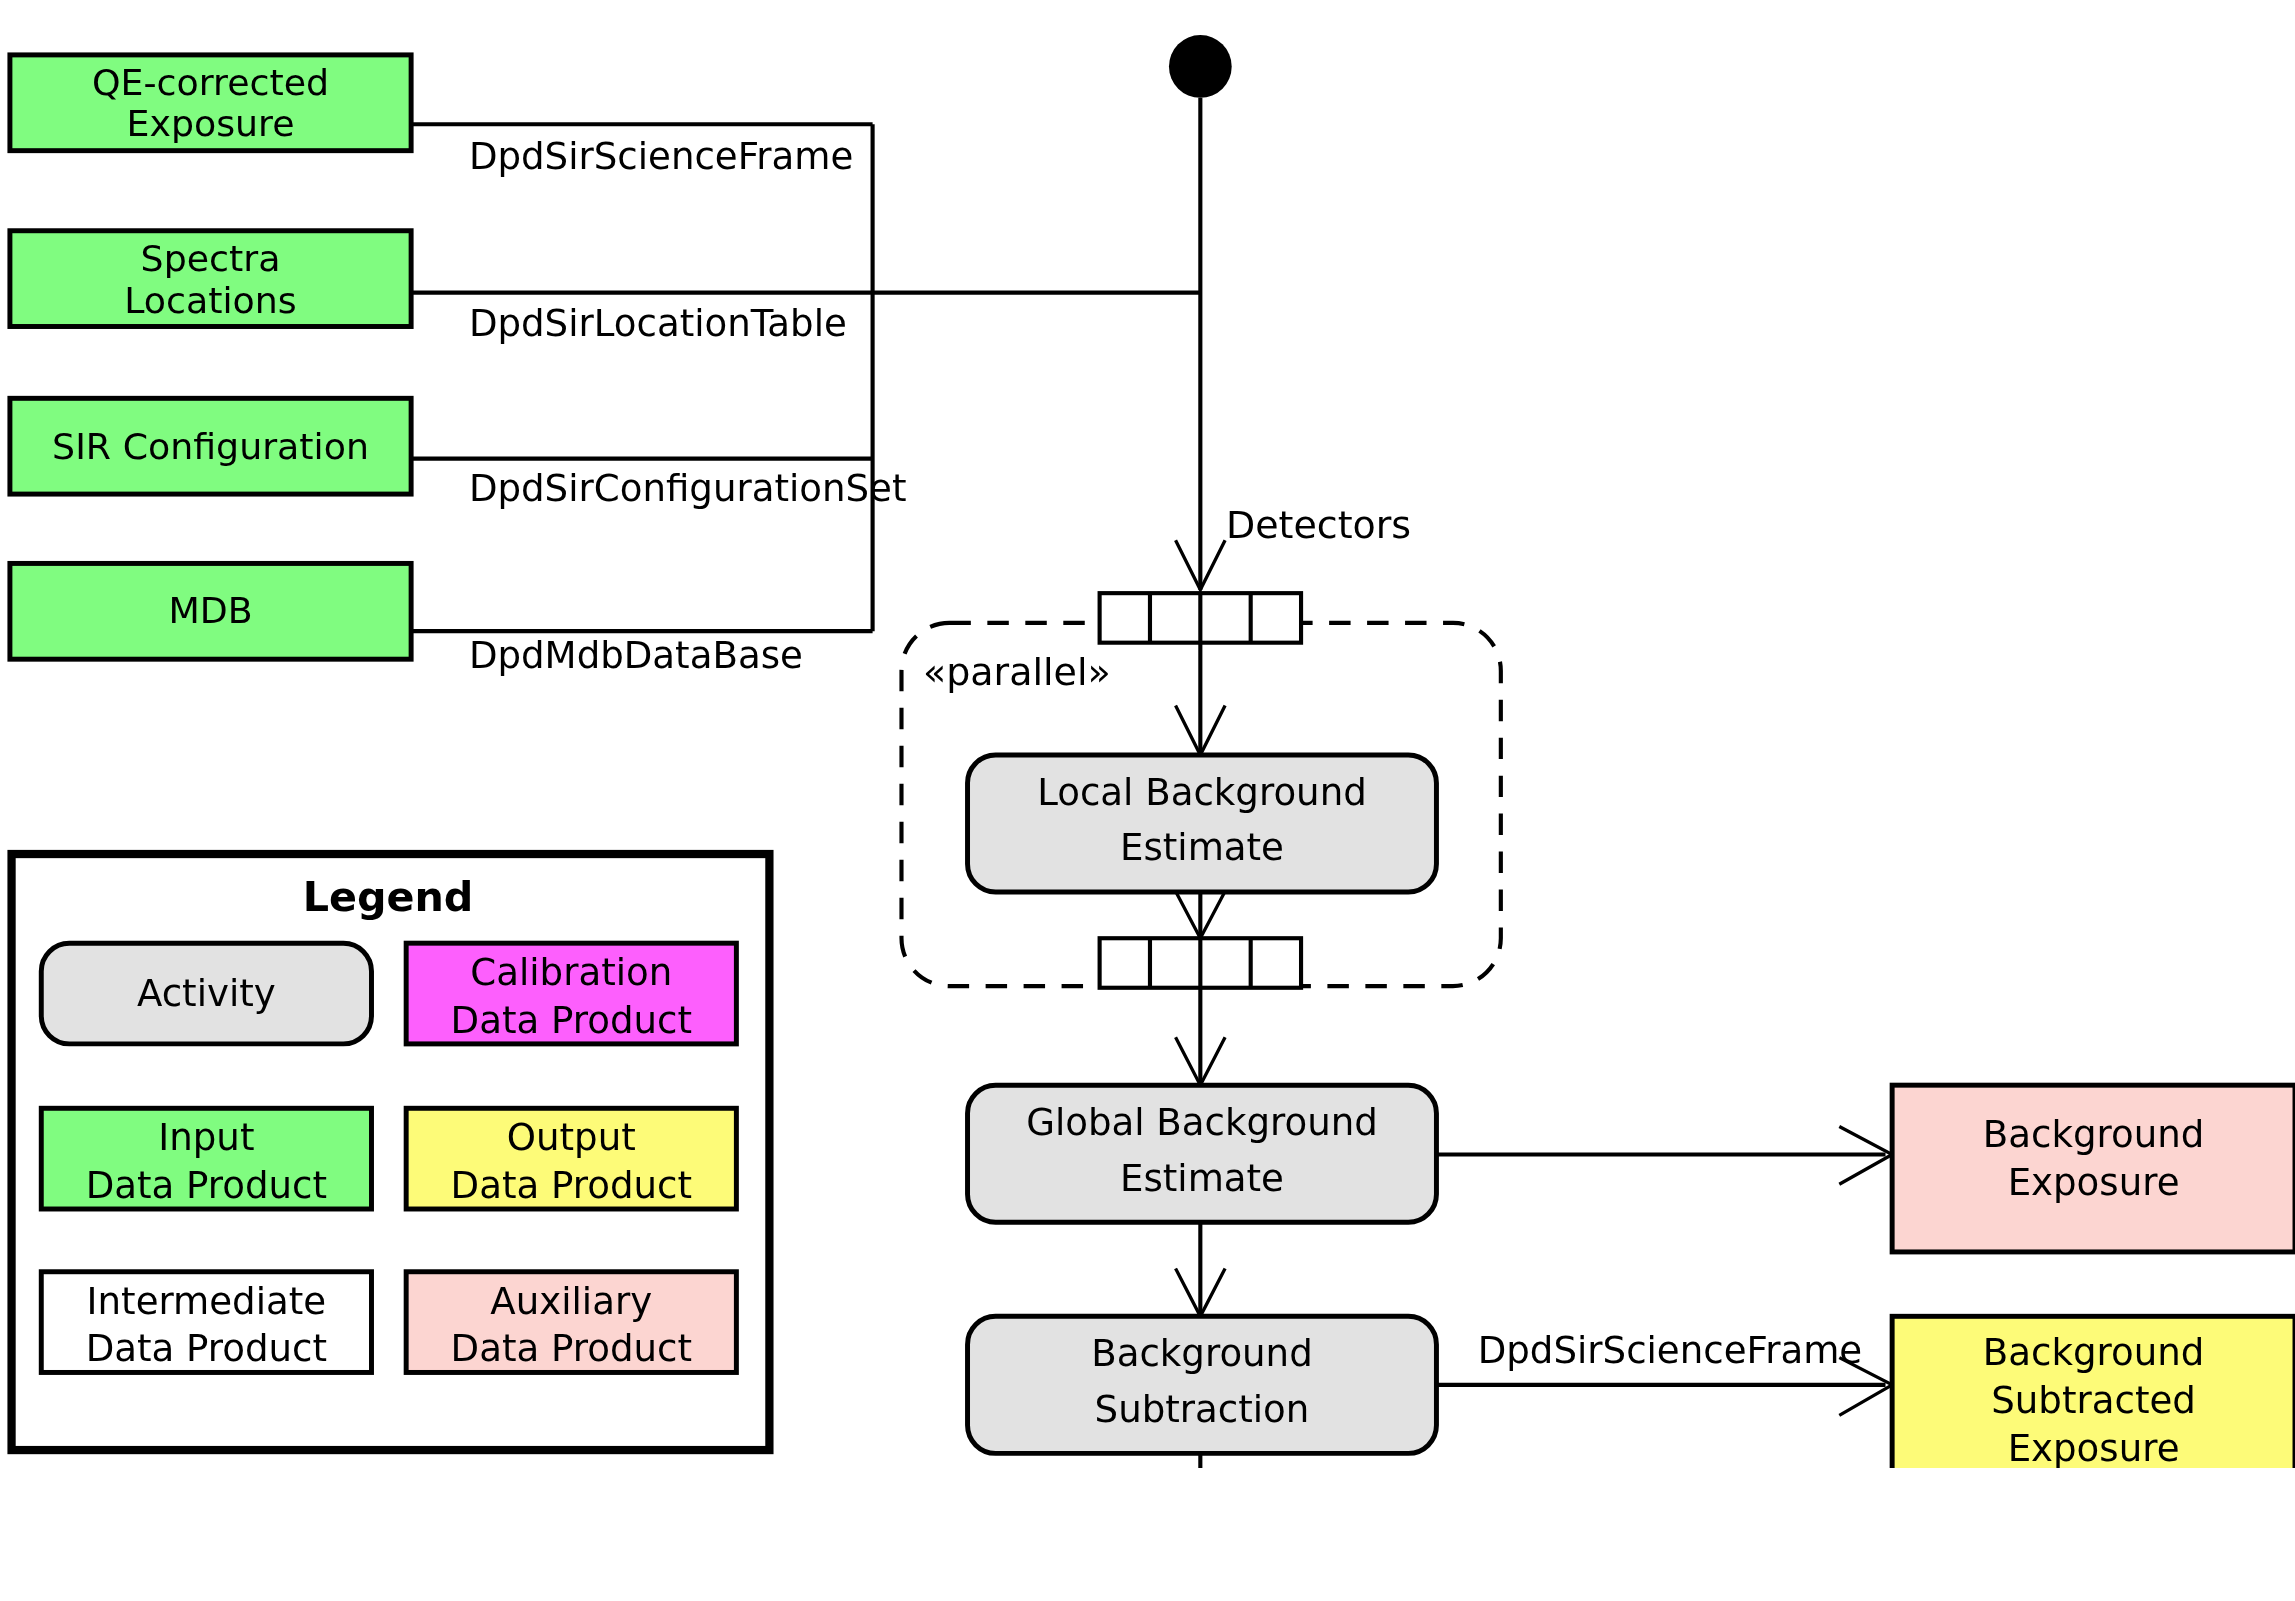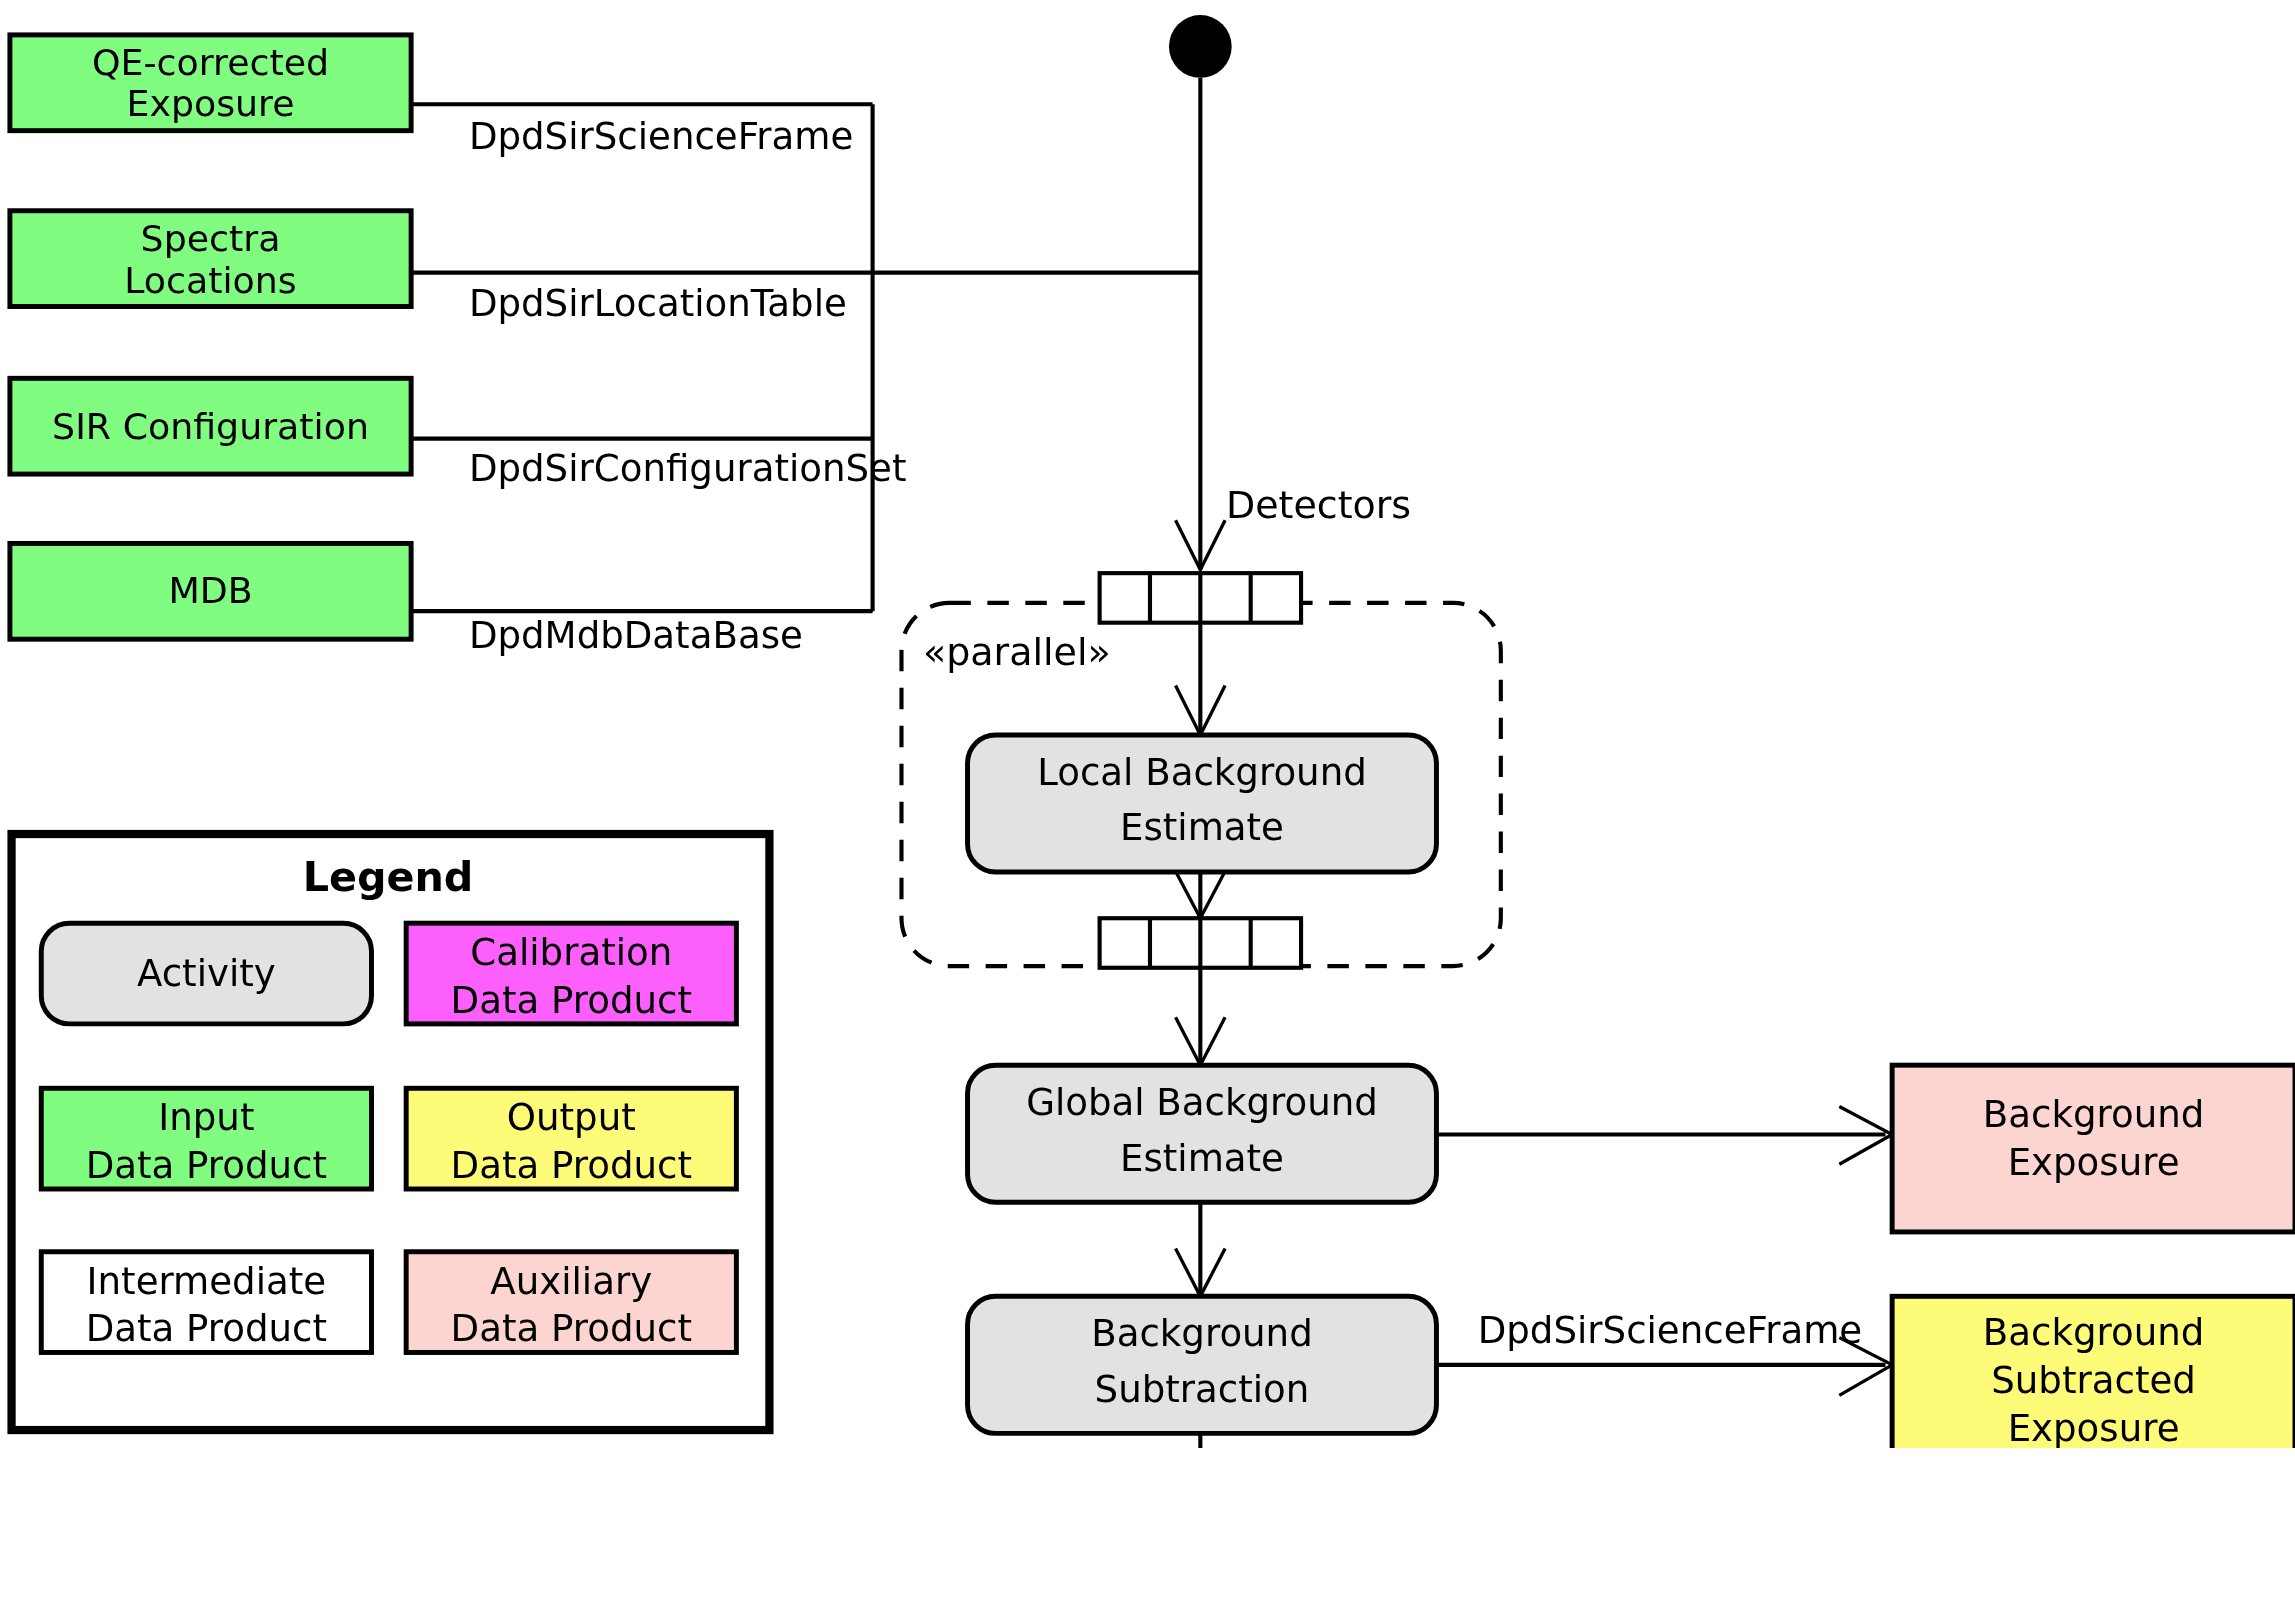--- a/index.html
+++ b/index.html
@@ -1,17 +1,17 @@
 <!DOCTYPE html>
 <html style="font-size:13.2px"><head>
 <meta charset="utf-8">
 <style>
   html,body{margin:0;padding:0;background:#ffffff;}
   body{font-family:"DejaVu Sans","Liberation Sans",sans-serif;}
-  #stage{position:relative;width:2295px;height:1448px;background:#fff;overflow:hidden;}
+  #stage{position:relative;width:2295px;height:1448px;background:#fff;overflow:hidden;margin-top:20px;}
   svg{display:block;}
   .stroke{stroke:#000;stroke-width:5;fill:none;}
   .thin{stroke:#000;stroke-width:4;fill:none;}
   .dashed{stroke:#000;stroke-width:5;fill:none;stroke-dasharray:26 20;}
   .box{stroke:#000;stroke-width:6;}
   .txt{font-family:"DejaVu Sans","Liberation Sans",sans-serif;fill:#000;text-anchor:middle;dominant-baseline:middle;}
   .lbl{font-family:"DejaVu Sans","Liberation Sans",sans-serif;fill:#000;dominant-baseline:middle;}
 </style>
 </head>
 <body>

